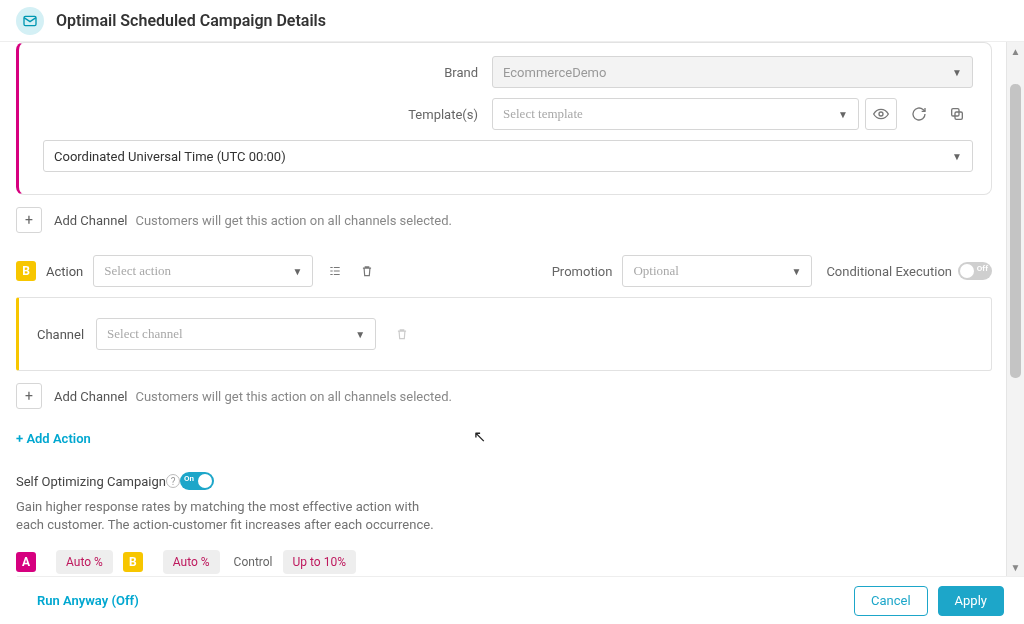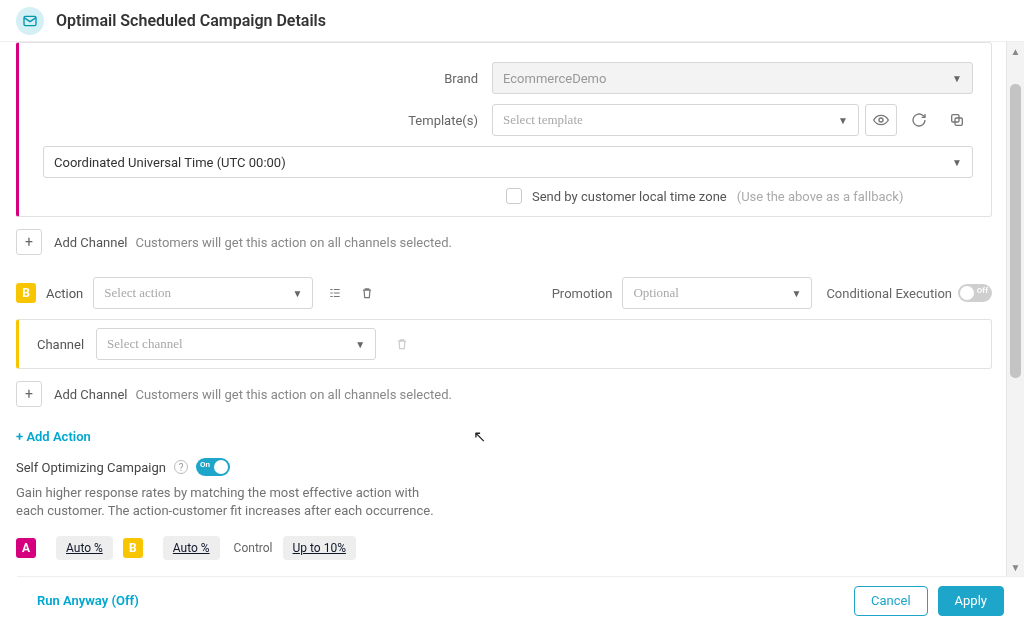--- a/index.html
+++ b/index.html
@@ -65,22 +65,22 @@
     left:3px; right:3px;
     top: 42px;
     height: 55%;
     background:#c4c4c4;
     border-radius:5px;
   }
 
   .channel-settings-block {
     border: 1px solid #e2e2e2;
     border-left: 3px solid #d6007f;
-    border-radius: 3px;
-    padding: 19px 18px 12px 18px;
+    border-radius: 8px;
+    padding: 13px 18px 12px 18px;
     background:#fff;
   }
   .form-row {
     display: flex;
     align-items: center;
     margin-bottom: 10px;
   }
   .form-label {
     width: 455px;
     text-align: right;
@@ -193,58 +193,56 @@
     font-size:8px; color:#fff; font-weight:600;
   }
   .toggle.on { background:#1da6c9; }
   .toggle.on::after { left:auto; right:2px; }
   .toggle.on .txt { left:4px; right:auto; }
 
   .channel-block-b {
     border:1px solid #e2e2e2;
     border-left: 3px solid #f7c600;
     border-radius:3px;
-    padding: 8px 18px;
+    padding: 20px 18px;
     margin-top:10px;
     display:flex; align-items:center;
   }
   .channel-block-b .ch-label { color:#555; margin-right:12px; }
   .channel-block-b .ch-select { width:280px; }
 
   .add-action-link {
     color:#00a7d0;
     font-weight:600;
     margin-top:22px;
     display:inline-block;
     cursor:pointer;
   }
 
   .self-opt-row {
     display:flex; align-items:center;
-    margin-top:14px;
-    gap:8px;
+    margin-top:26px;
   }
   .self-opt-label { color:#444; }
   .help-circ {
     width:14px;height:14px;border:1px solid #bbb;border-radius:50%;
     display:inline-flex;align-items:center;justify-content:center;
     font-size:10px;color:#999;
   }
   .self-opt-desc {
     color:#737373; margin-top:8px; max-width:420px; line-height:1.4;
   }
 
   .alloc-row {
     display:flex; align-items:center; gap:10px; margin-top:16px;
   }
   .pill {
-    background:#eee; color:#0f172a;
+    background:#eee; color:#be185d;
     padding:5px 10px; border-radius:4px;
     font-size:12px;
-    text-decoration:underline;
   }
   .ctrl-label { color:#666; font-size:12px; margin-left:4px; }
 
   
   .footer {
     position:absolute; bottom:0; left:17px; right:0;
     height:48px;
     border-top:1px solid #eee;
     display:flex; align-items:center;
     padding:0 20px;
@@ -331,25 +329,20 @@
       </div>
     </div>
 
     <div class="form-row">
       <div class="select-box tz-select">
         <span>Coordinated Universal Time (UTC 00:00)</span>
         <span class="caret">▼</span>
       </div>
     </div>
 
-    <div class="checkbox-row">
-      <div class="cb"></div>
-      <span class="cb-text">Send by customer local time zone</span>
-      <span class="cb-hint">(Use the above as a fallback)</span>
-    </div>
   </div>
 
   <div class="add-channel-row">
     <div class="sq-btn">+</div>
     <span class="add-channel-text">Add Channel</span>
     <span class="add-channel-hint">Customers will get this action on all channels selected.</span>
   </div>
 
   
   <div class="action-header">

